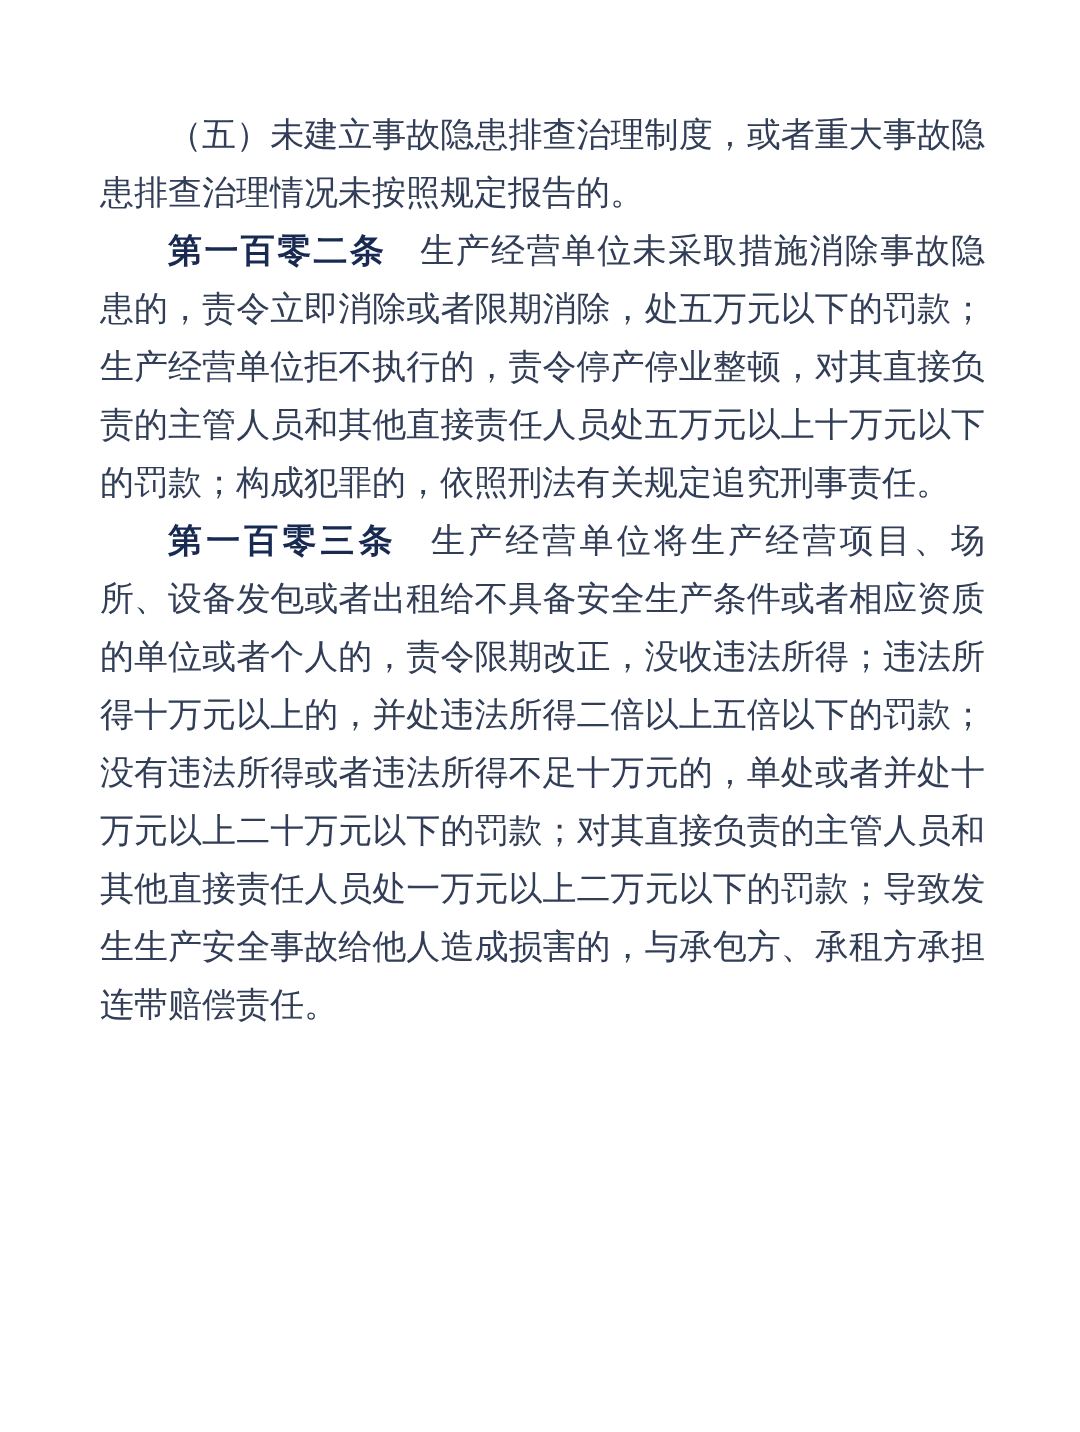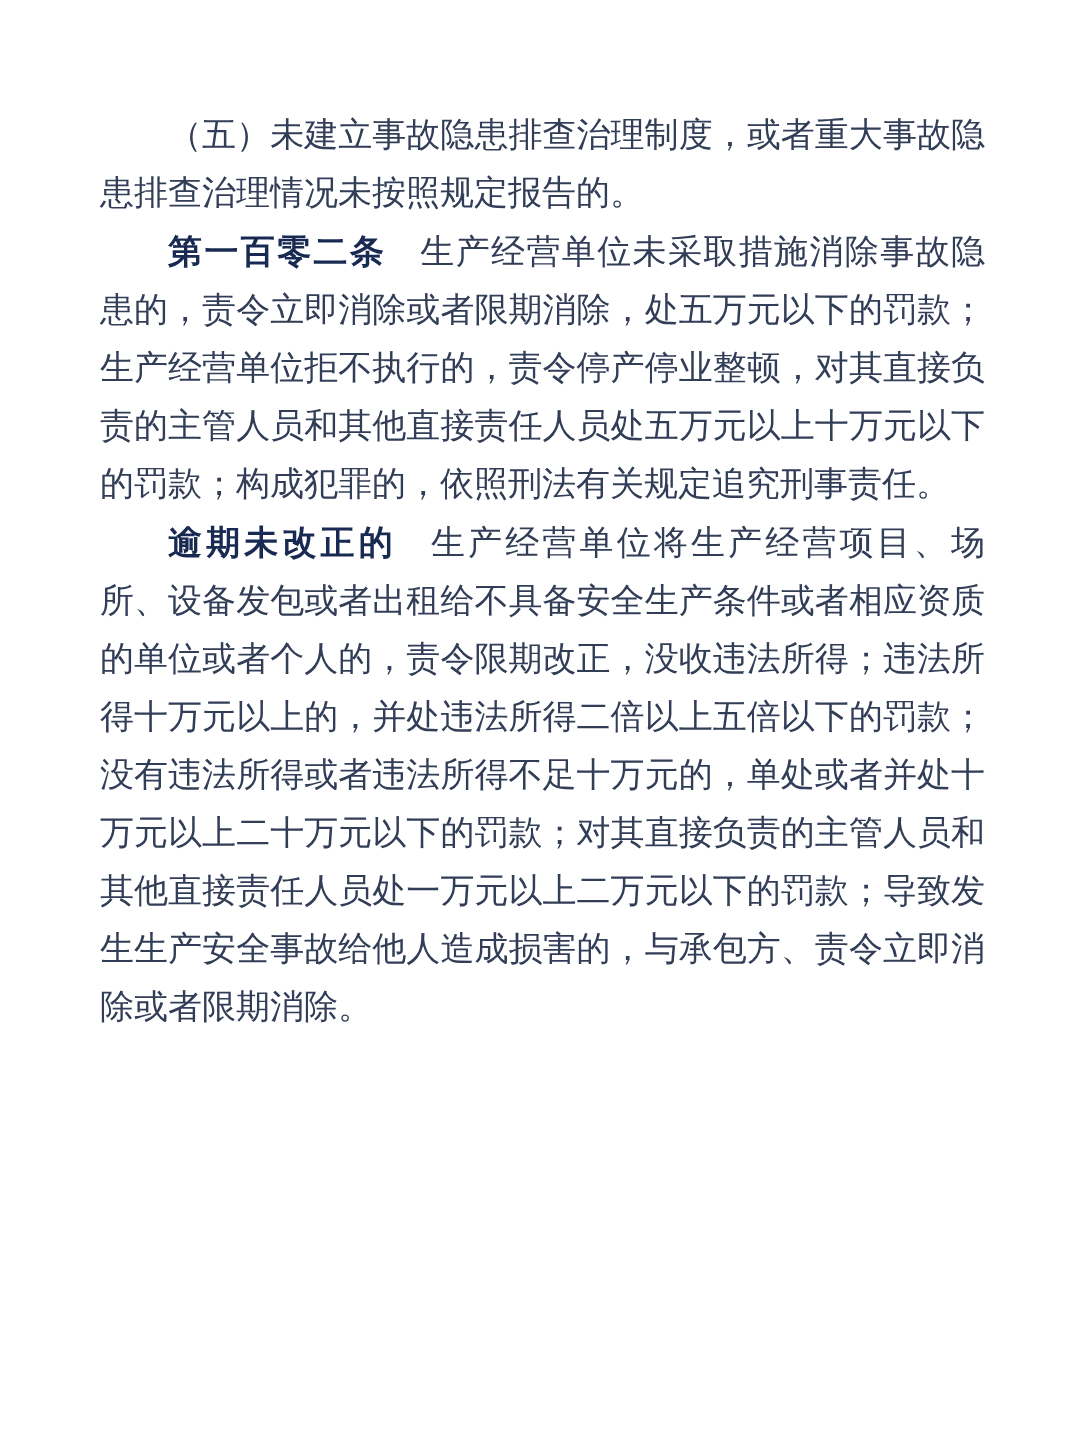--- a/index.html
+++ b/index.html
@@ -26,34 +26,34 @@
     font-size: 34px;
     line-height: 58px;
     color: var(--body-color, #323e57);
     text-align: justify;
     text-justify: inter-ideograph;
     text-indent: 2em;
     line-break: strict;
     word-break: normal;
   }
   .doc .term {
-    font-family: Liberation Sans, sans-serif;
+    font-family: Liberation Serif, serif;
     font-weight: 700;
     color: var(--heading-color, #182a52);
     margin-right: 1em;
     letter-spacing: 1px;
   }
 </style>
 </head>
 <body>
 
 <div class="page">
   <div class="doc">
 
     <p><span>（五）未建立事故隐患排查治理制度，或者重大事故隐患排查治理情况未按照规定报告的。</span></p>
 
     <p><span class="term">第一百零二条</span><span>生产经营单位未采取措施消除事故隐患的，责令立即消除或者限期消除，处五万元以下的罚款；生产经营单位拒不执行的，责令停产停业整顿，对其直接负责的主管人员和其他直接责任人员处五万元以上十万元以下的罚款；构成犯罪的，依照刑法有关规定追究刑事责任。</span></p>
 
-    <p><span class="term">逾期未改正的</span><span>生产经营单位将生产经营项目、场所、设备发包或者出租给不具备安全生产条件或者相应资质的单位或者个人的，责令限期改正，没收违法所得；违法所得十万元以上的，并处违法所得二倍以上五倍以下的罚款；没有违法所得或者违法所得不足十万元的，单处或者并处十万元以上二十万元以下的罚款；对其直接负责的主管人员和其他直接责任人员处一万元以上二万元以下的罚款；导致发生生产安全事故给他人造成损害的，与承包方、责令立即消除或者限期消除。</span></p>
+    <p><span class="term">第一百零三条</span><span>生产经营单位将生产经营项目、场所、设备发包或者出租给不具备安全生产条件或者相应资质的单位或者个人的，责令限期改正，没收违法所得；违法所得十万元以上的，并处违法所得二倍以上五倍以下的罚款；没有违法所得或者违法所得不足十万元的，单处或者并处十万元以上二十万元以下的罚款；对其直接负责的主管人员和其他直接责任人员处一万元以上二万元以下的罚款；导致发生生产安全事故给他人造成损害的，与承包方、承租方承担连带赔偿责任。</span></p>
 
 
   </div>
 </div>
 
 </body></html>

